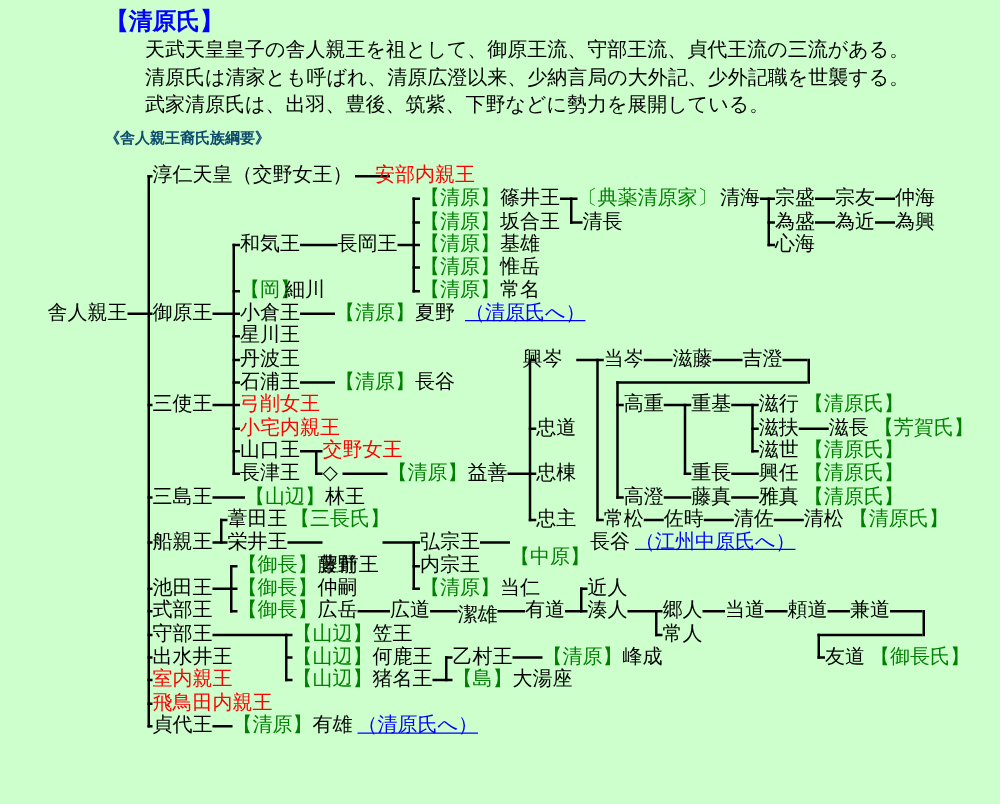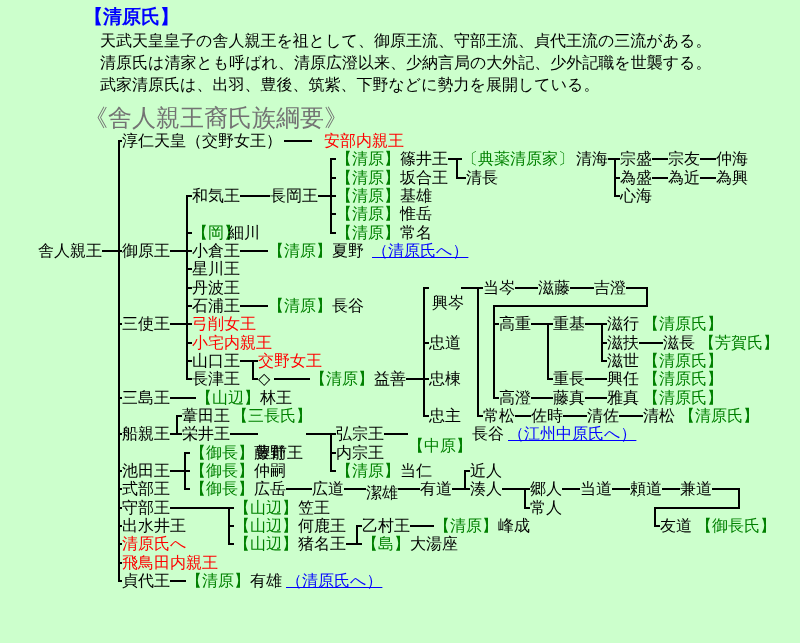--- a/index.html
+++ b/index.html
@@ -11,24 +11,24 @@
   }
   .page-title{
     margin:0;padding-top:7px;height:30px;
     text-align:center;font-size:23px;font-weight:bold;color:#ff0000;
   }
   .clan-heading{
     margin:4px 0 2px 84px;height:24px;
     font-size:19px;font-weight:bold;color:#0000ff;
   }
   .clan-lines{margin-left:100px;}
-  .clan-line{height:22px;line-height:22px;font-size:16px;white-space:nowrap;}
+  .clan-line{height:22px;line-height:22px;font-size:16px;white-space:nowrap;margin-left:16px;}
   .tree-heading{
     margin:6px 0 0 84px;height:26px;
-    font-size:24px;font-weight:normal;color:#737373;
+    font-size:12px;font-weight:bold;color:#0c4a6e;
   }
   .tree{position:relative;width:800px;height:473px;}
   .tn{
     position:absolute;white-space:nowrap;
     font-size:16px;line-height:20px;height:20px;
   }
   .c-name{color:#000000;}
   .c-marker{color:#008000;}
   .c-female{color:#ff0000;}
   .c-symbol{color:#000000;}
@@ -163,30 +163,30 @@
       <div class="tl" style="left: 330px; top: 305px; width: 2px; height: 39px;"></div>
       <div class="tl" style="left: 184px; top: 324px; width: 2px; height: 38px;"></div>
       <div class="tl" style="left: 464px; top: 342px; width: 2px; height: 20px;"></div>
       <div class="tl" style="left: 524px; top: 360px; width: 2px; height: 21px;"></div>
       <div class="tl" style="left: 738px; top: 360px; width: 2px; height: 21px;"></div>
       <div class="tl" style="left: 654px; top: 379px; width: 2px; height: 20px;"></div>
       <div class="tl" style="left: 228px; top: 379px; width: 2px; height: 38px;"></div>
       <div class="tl" style="left: 356px; top: 397px; width: 2px; height: 20px;"></div>
       <span class="tn c-name" style="left: 38px; top: 113px;">舎人親王</span>
       <span class="tn c-name" style="left: 122px; top: 3px;">淳仁天皇（交野女王）</span>
-      <span class="tn c-female" style="left: 324px; top: 3px;">安部内親王</span>
+      <span class="tn c-female" style="left: 300px; top: 3px;">安部内親王</span>
       <span class="tn c-name" style="left: 122px; top: 113px;">御原王</span>
       <span class="tn c-name" style="left: 122px; top: 186px;">三使王</span>
       <span class="tn c-name" style="left: 122px; top: 260px;">三島王</span>
       <span class="tn c-name" style="left: 122px; top: 296px;">船親王</span>
       <span class="tn c-name" style="left: 122px; top: 333px;">池田王</span>
       <span class="tn c-name" style="left: 122px; top: 351px;">式部王</span>
       <span class="tn c-name" style="left: 122px; top: 370px;">守部王</span>
       <span class="tn c-name" style="left: 122px; top: 388px;">出水井王</span>
-      <span class="tn c-female" style="left: 122px; top: 406px;">清原氏へ</span>
+      <span class="tn c-female" style="left: 122px; top: 406px;">室内親王</span>
       <span class="tn c-female" style="left: 122px; top: 425px;">飛鳥田内親王</span>
       <span class="tn c-name" style="left: 122px; top: 443px;">貞代王</span>
       <span class="tn c-name" style="left: 192px; top: 58px;">和気王</span>
       <span class="tn c-name" style="left: 270px; top: 58px;">長岡王</span>
       <span class="tn c-marker" style="left: 192px; top: 95px;">【岡】</span>
       <span class="tn c-name" style="left: 228px; top: 95px;">細川</span>
       <span class="tn c-name" style="left: 192px; top: 113px;">小倉王</span>
       <span class="tn c-name" style="left: 192px; top: 131px;">星川王</span>
       <span class="tn c-name" style="left: 192px; top: 150px;">丹波王</span>
       <span class="tn c-name" style="left: 192px; top: 168px;">石浦王</span>
@@ -261,21 +261,21 @@
       <span class="tn c-marker" style="left: 234px; top: 406px;">【山辺】</span>
       <span class="tn c-name" style="left: 298px; top: 406px;">猪名王</span>
       <span class="tn c-name" style="left: 362px; top: 388px;">乙村王</span>
       <span class="tn c-marker" style="left: 434px; top: 388px;">【清原】</span>
       <span class="tn c-name" style="left: 498px; top: 388px;">峰成</span>
       <span class="tn c-marker" style="left: 362px; top: 406px;">【島】</span>
       <span class="tn c-name" style="left: 410px; top: 406px;">大湯座</span>
       <span class="tn c-marker" style="left: 186px; top: 443px;">【清原】</span>
       <span class="tn c-name" style="left: 250px; top: 443px;">有雄</span>
       <span class="tn c-link" style="left: 286px; top: 443px;">（清原氏へ）</span>
-      <span class="tn c-name" style="left: 432px; top: 150px; margin-top: 15px;">興岑</span>
+      <span class="tn c-name" style="left: 418px; top: 150px;">興岑</span>
       <span class="tn c-name" style="left: 429px; top: 205px;">忠道</span>
       <span class="tn c-name" style="left: 429px; top: 241px;">忠棟</span>
       <span class="tn c-name" style="left: 429px; top: 278px;">忠主</span>
       <span class="tn c-name" style="left: 483px; top: 150px;">当岑</span>
       <span class="tn c-name" style="left: 538px; top: 150px;">滋藤</span>
       <span class="tn c-name" style="left: 594px; top: 150px;">吉澄</span>
       <span class="tn c-name" style="left: 499px; top: 186px;">高重</span>
       <span class="tn c-name" style="left: 499px; top: 260px;">高澄</span>
       <span class="tn c-name" style="left: 553px; top: 186px;">重基</span>
       <span class="tn c-name" style="left: 553px; top: 241px;">重長</span>

